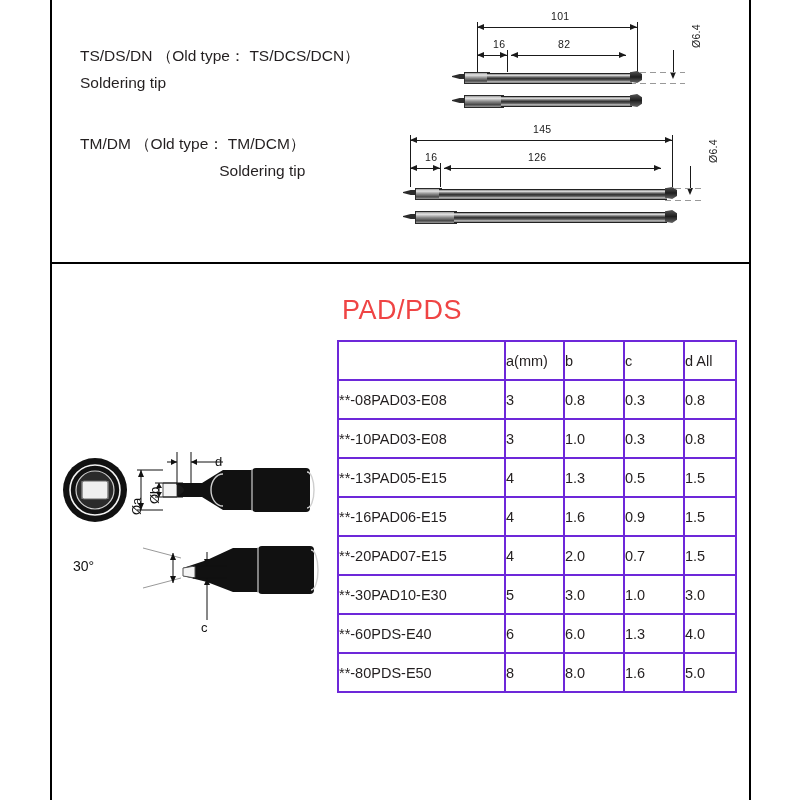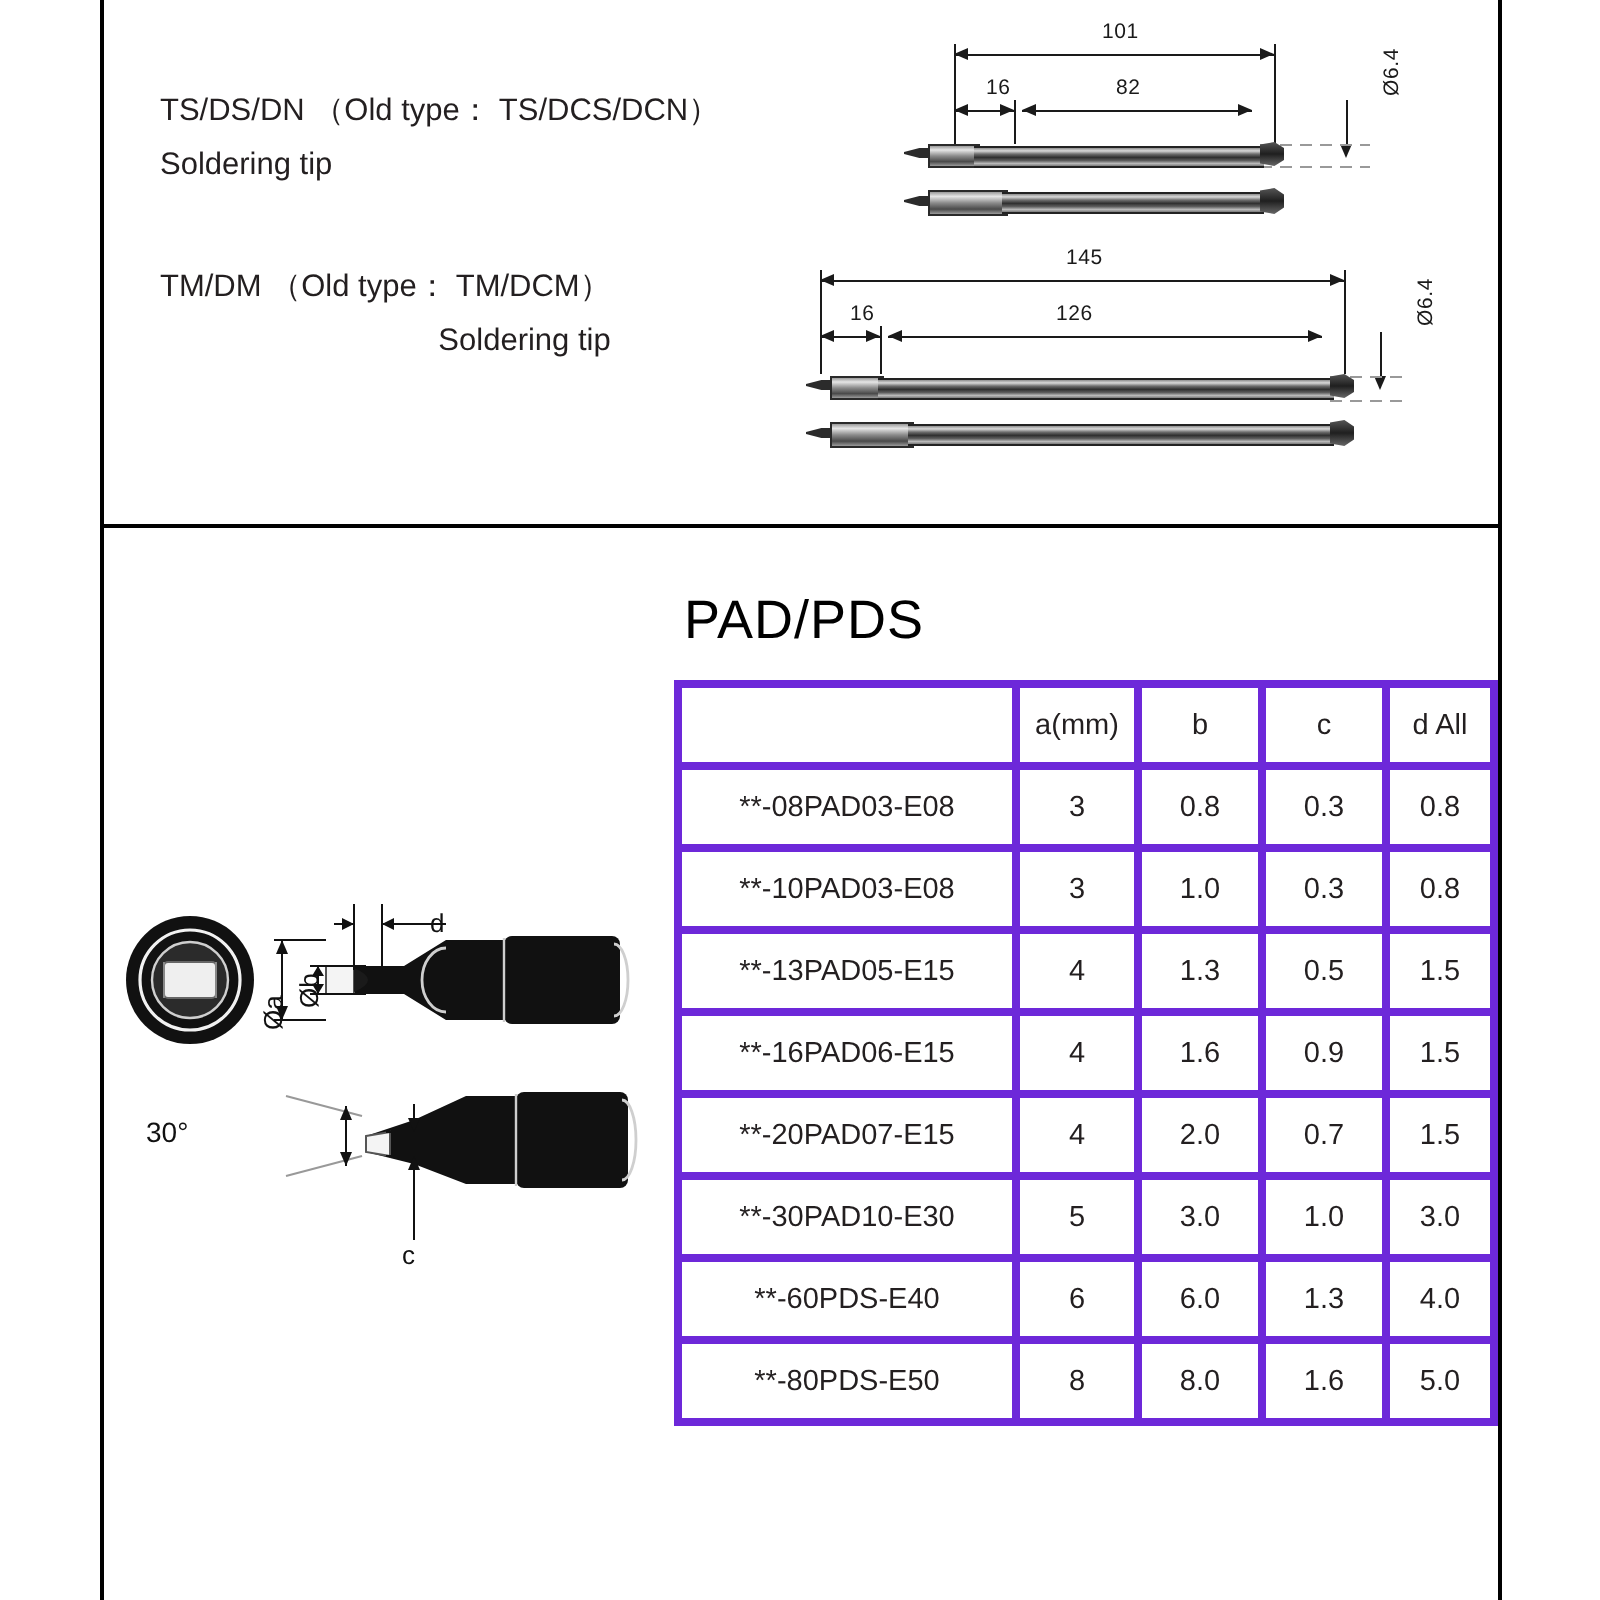--- a/index.html
+++ b/index.html
@@ -114,37 +114,37 @@
     height: 1px;
     background: repeating-linear-gradient(to right,
       #999 0 6px, transparent 6px 10px);
   }
 
   
   #pad-title {
     position: absolute;
     left: 342px; top: 295px;
     font-size: 27px;
-    color: #000000;
+    color: #ef4444;
     letter-spacing: .5px;
     white-space: nowrap;
   }
 
   
   #spec-table {
     position: absolute;
     left: 337px; top: 340px;
     border-collapse: collapse;
     font-size: 14.5px;
     color: #231f20;
   }
   #spec-table td, #spec-table th {
-    border: 4px solid #6d28d9;
+    border: 2px solid #6d28d9;
     height: 37px;
-    text-align: center;
+    text-align: left;
     vertical-align: middle;
     font-weight: normal;
     padding: 0;
   }
   #spec-table .col-name { width: 165px; }
   #spec-table .col-a { width: 57px; }
   #spec-table .col-b { width: 58px; }
   #spec-table .col-c { width: 58px; }
   #spec-table .col-d { width: 50px; }
   #spec-table tbody td:first-child { font-size: 14.5px; }

